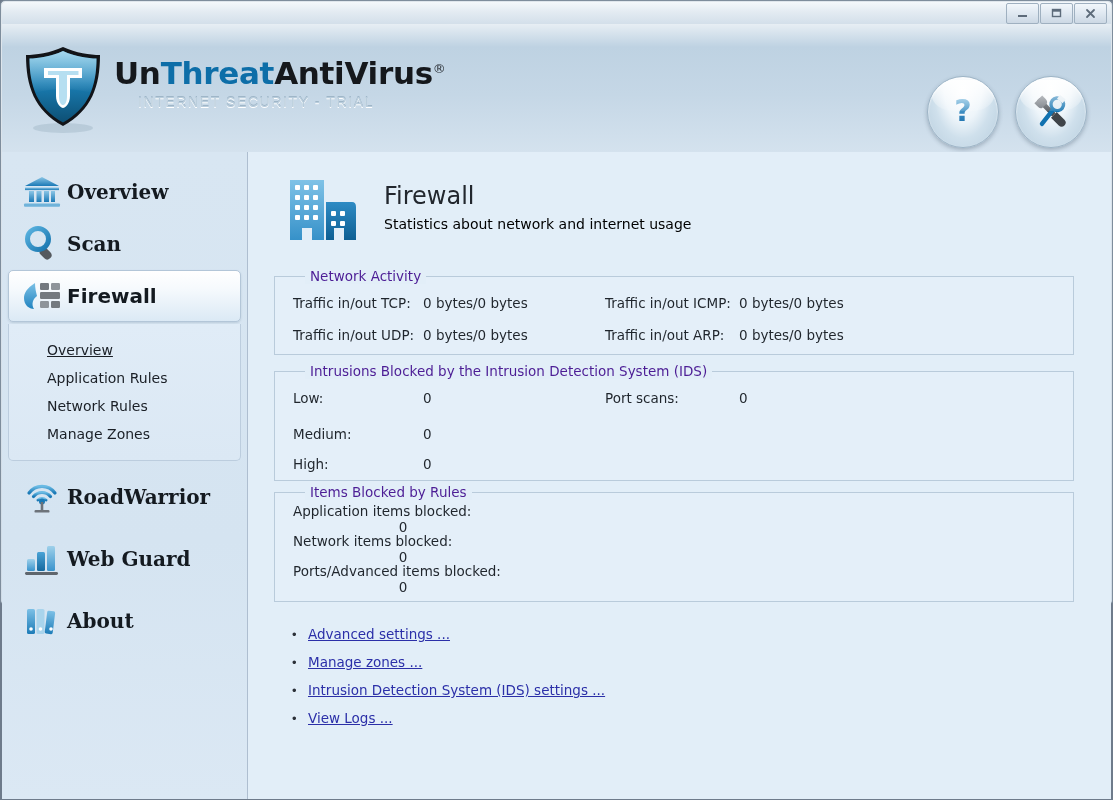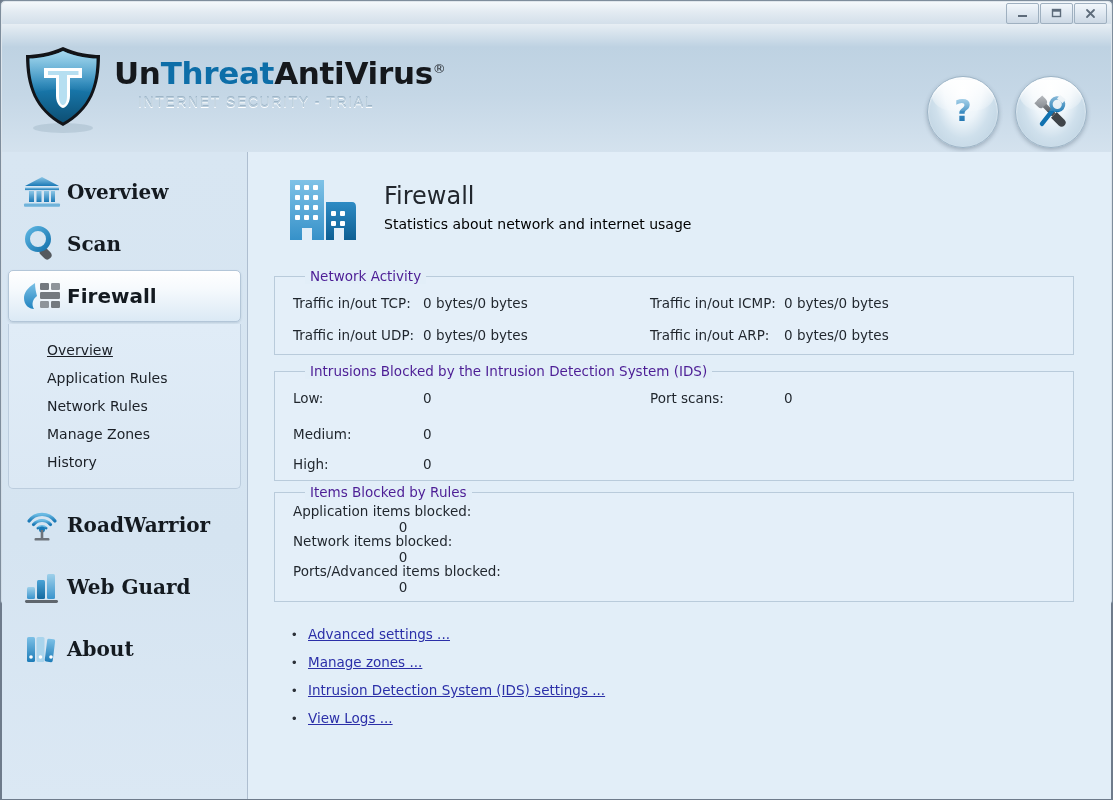--- a/index.html
+++ b/index.html
@@ -128,21 +128,21 @@
     position:absolute;left:26px;width:800px;box-sizing:border-box;
     border:1px solid #b9cbdb;background:#e4eff9;
   }
   .glegend{
     position:absolute;top:-9px;left:10px;background:#e2eef8;padding:0 5px;
     font-size:13.5px;color:#4c1d95;white-space:nowrap;
     font-family:"DejaVu Sans","Liberation Sans",sans-serif;
     margin-left:20px;
   }
   .rows{padding:14px 0 12px 0;}
-  .row{display:flex;height:24px;align-items:center;gap:45px;}
+  .row{display:flex;height:24px;align-items:center;}
   .cell{display:flex;align-items:center;}
   .lbl{font-size:13.5px;color:#1f252c;font-family:"DejaVu Sans","Liberation Sans",sans-serif;}
   .val{font-size:13.5px;color:#1f252c;font-family:"DejaVu Sans","Liberation Sans",sans-serif;}
 
   .g1 .cell.c1{width:330px;padding-left:18px;box-sizing:border-box;}
   .g1 .cell.c1 .lbl{width:130px;}
   .g1 .cell.c2{padding-left:0;}
   .g1 .cell.c2 .lbl{width:134px;}
 
   .g2 .cell.c1{width:330px;padding-left:18px;box-sizing:border-box;}
@@ -304,21 +304,20 @@
             </svg>
           </span>
           <span class="navlabel">Firewall</span>
         </div>
 
         <div class="submenu">
           <div class="subitem active">Overview</div>
           <div class="subitem">Application Rules</div>
           <div class="subitem">Network Rules</div>
           <div class="subitem">Manage Zones</div>
-          <div class="subitem">History</div>
         </div>
 
         <div class="navitem" style="margin-top:10px;">
           <span class="navicon">
             <svg width="38" height="38" viewBox="0 0 38 38">
               <defs>
                   <linearGradient id="wg1" x1="0" y1="0" x2="0" y2="1">
                 <stop offset="0" stop-color="#6bbbe4"></stop>
                     <stop offset="100%" stop-color="#1a79b6"></stop>
                   </linearGradient>

